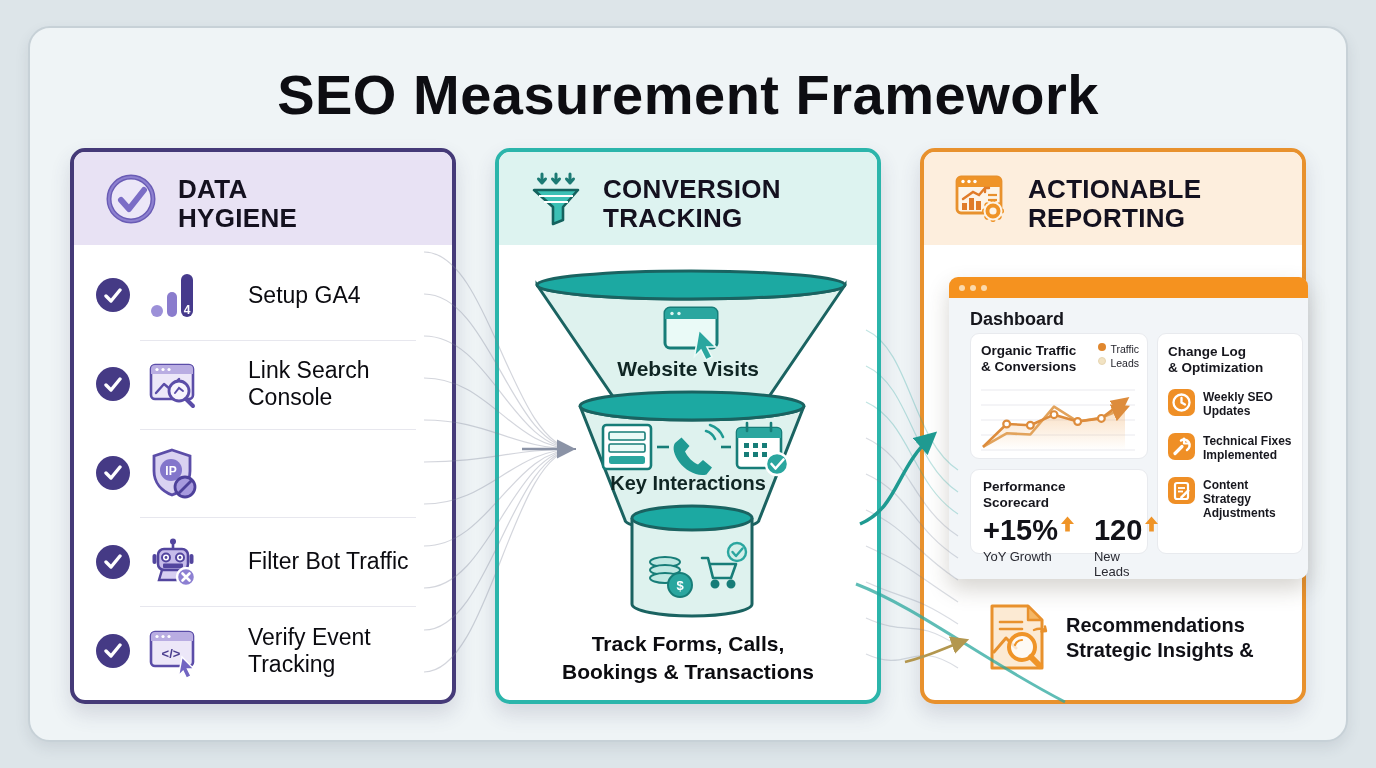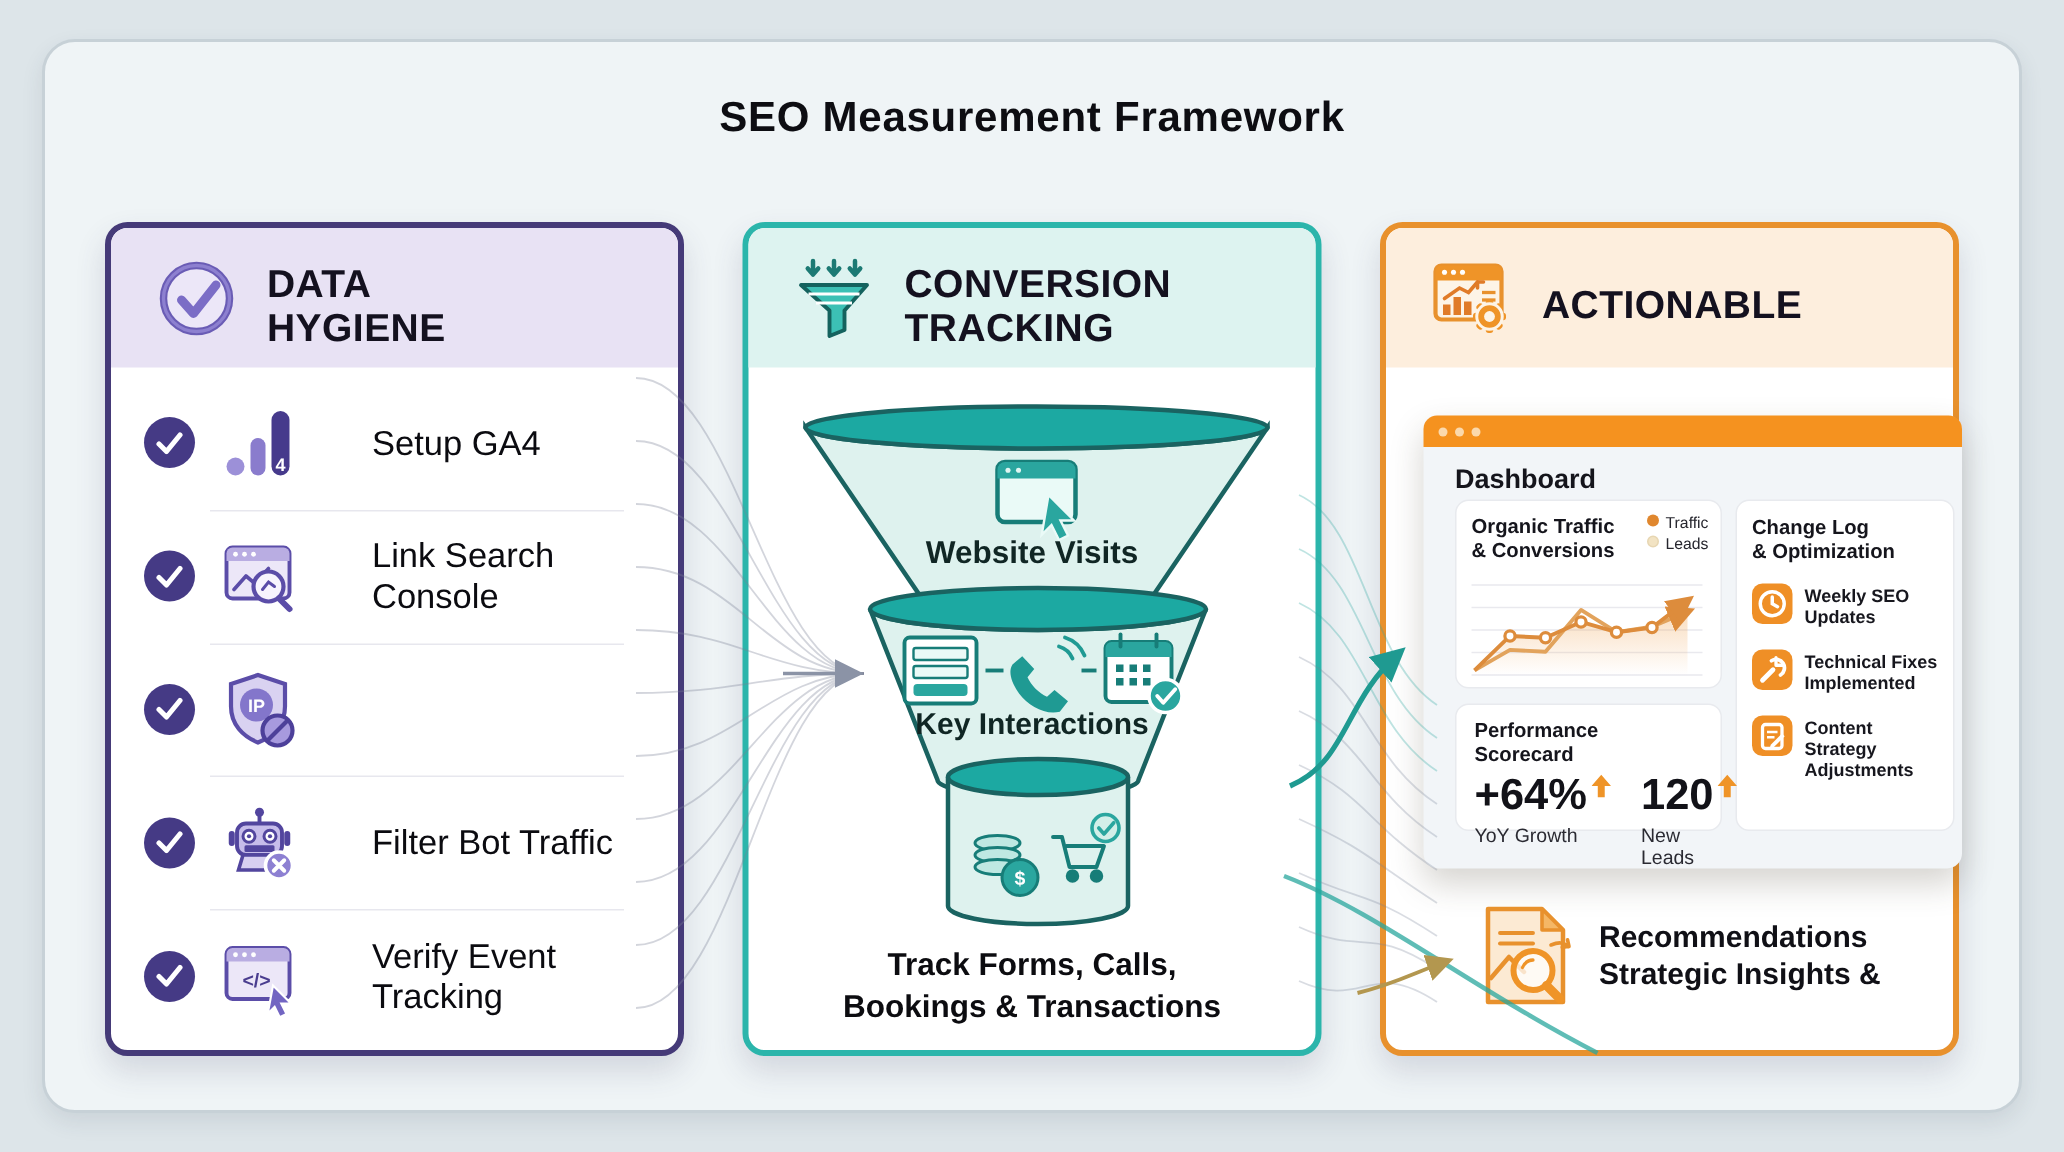--- a/index.html
+++ b/index.html
@@ -3,21 +3,21 @@
 <meta charset="utf-8">
 <style>
   * { margin:0; padding:0; box-sizing:border-box; }
   html,body { width:1376px; height:768px; overflow:hidden; }
   body { background:#dde5e9; font-family:"Liberation Sans", sans-serif; color:#101016; }
   #canvas { position:absolute; left:0; top:0; width:1376px; height:768px; }
   .frame { position:absolute; left:28px; top:26px; width:1320px; height:716px;
            background:#eff4f6; border:2px solid #c7d1d7; border-radius:22px;
            box-shadow:0 6px 14px rgba(50,60,80,.10); }
   .main-title { position:absolute; left:0; top:62px; width:100%; text-align:center;
-                font-size:28px; font-weight:700; letter-spacing:.5px; color:#0d0d12; }
+                font-size:56px; font-weight:700; letter-spacing:.5px; color:#0d0d12; }
   .col { position:absolute; top:148px; width:386px; height:556px; background:#ffffff;
          border-radius:15px; box-shadow:0 10px 20px rgba(60,60,100,.16); }
   .col-hygiene   { left:70px;  border:4px solid #453a78; }
   .col-convert   { left:495px; border:4px solid #2bb5ab; }
   .col-report    { left:920px; border:4px solid #e8912d; }
   .col-header { position:absolute; left:0; top:0; width:100%; height:93px;
                 border-radius:11px 11px 0 0; display:flex; align-items:center; padding-left:28px; gap:18px; }
   .col-hygiene .col-header { background:#e8e2f4; }
   .col-convert .col-header { background:#ddf3f0; }
   .col-report  .col-header { background:#fdeedd; }
@@ -305,20 +305,21 @@
             <rect x="38.5" y="30" width="5" height="22" rx="2" transform="rotate(45 41 41)"></rect>
             <rect x="38.5" y="30" width="5" height="22" rx="2" transform="rotate(90 41 41)"></rect>
             <rect x="38.5" y="30" width="5" height="22" rx="2" transform="rotate(135 41 41)"></rect>
           </g>
           <circle cx="41" cy="41" r="8.5" fill="#ef9428" stroke="#fdf4e7" stroke-width="2"></circle>
           <circle cx="41" cy="41" r="3.6" fill="#fdf4e7"></circle>
         </g>
       </svg>
       <div class="col-title">
         <div>ACTIONABLE</div>
+        <div>REPORTING</div>
       </div>
     </div>
 
     <div class="dash-window">
       <div class="dash-titlebar">
         <span class="dash-dot"></span>
         <span class="dash-dot"></span>
         <span class="dash-dot"></span>
       </div>
       <div class="dash-heading">Dashboard</div>
@@ -412,21 +413,21 @@
             <div>Adjustments</div>
           </span>
         </div>
       </div>
 
       <div class="card card-score">
         <div class="card-title">Performance Scorecard</div>
         <div class="metric-row">
           <div class="metric">
             <span class="metric-val">
-                <span>+64%</span>
+                <span>+15%</span>
               <svg width="13" height="16" viewBox="0 0 14 16">
                   <polygon points="7,0 14,8 9.5,8 9.5,16 4.5,16 4.5,8 0,8" fill="#ef9428"></polygon>
                 </svg>
             </span>
             <span class="metric-lab">YoY Growth</span>
           </div>
           <div class="metric">
             <span class="metric-val">
                 <span>120</span>
               <svg width="13" height="16" viewBox="0 0 14 16">

